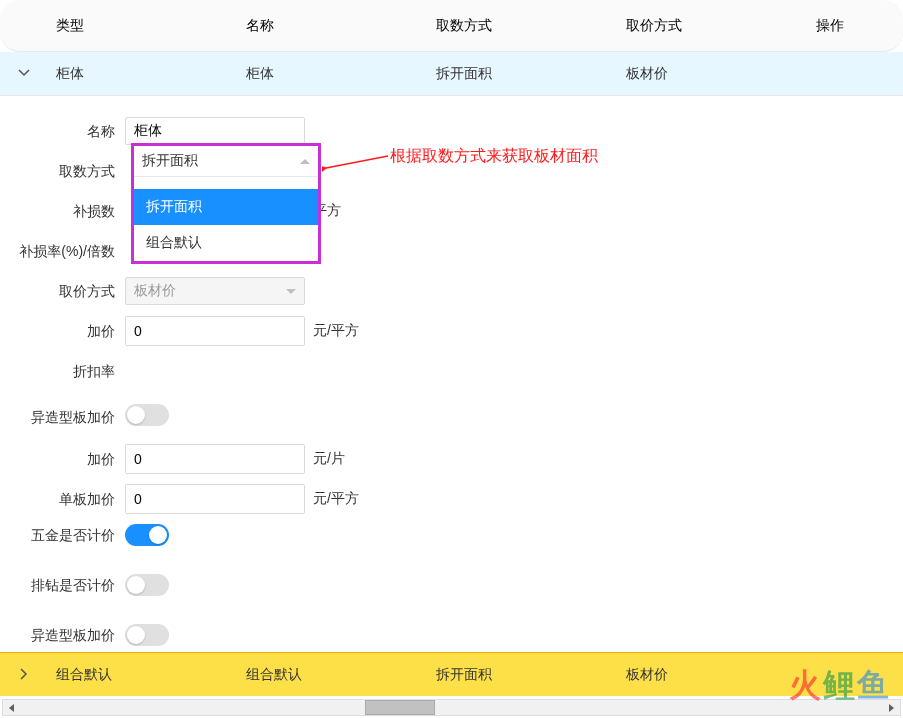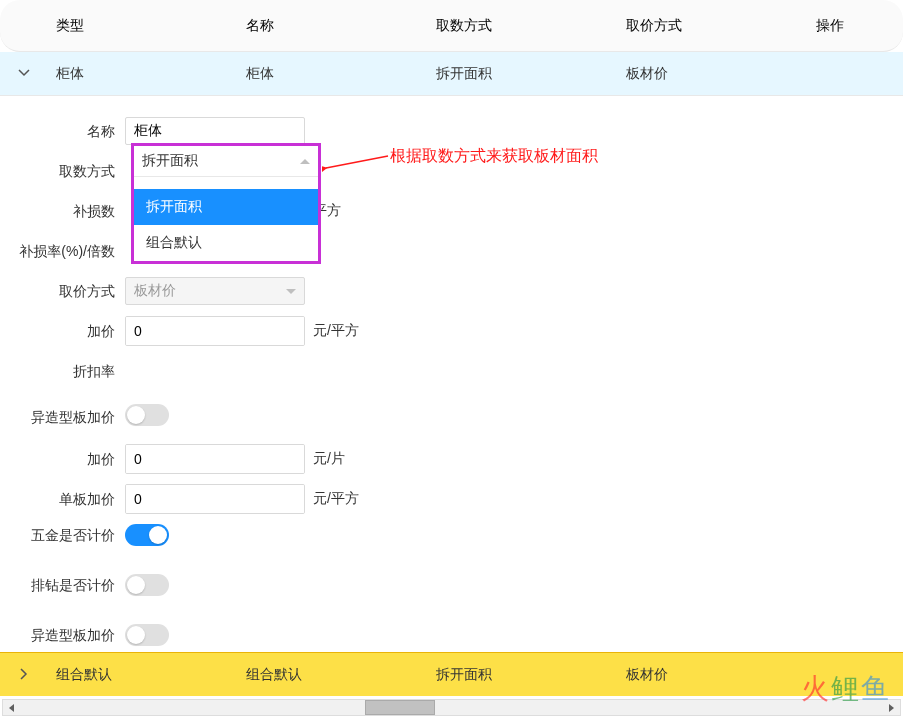--- a/index.html
+++ b/index.html
@@ -57,21 +57,21 @@
   .bottom-row { display: flex; border-top: 1px solid #eab308; height: 44px; align-items: center; position: absolute; bottom: 22px; left: 0; right: 0; background: #fde047; }
   
   .scrollbar { position: absolute; bottom: 2px; left: 2px; right: 2px; height: 17px; background: #f1f1f1; border: 1px solid #ddd; display: flex; align-items: center; }
   .scroll-btn { width: 17px; height: 15px; background: #f1f1f1; display: flex; align-items: center; justify-content: center; cursor: pointer; }
   .scroll-track { flex: 1; height: 15px; position: relative; }
   .scroll-thumb { position: absolute; left: 40%; width: 70px; height: 15px; background: #c1c1c1; border: 1px solid #aaa; }
   .scroll-arrow { width: 0; height: 0; }
   .scroll-arrow.left { border-top: 4px solid transparent; border-bottom: 4px solid transparent; border-right: 5px solid #606060; }
   .scroll-arrow.right { border-top: 4px solid transparent; border-bottom: 4px solid transparent; border-left: 5px solid #606060; }
   
-  .watermark { position: absolute; right: 12px; bottom: 10px; font-size: 28px; font-weight: normal; letter-spacing: 2px; pointer-events: none; opacity: 0.65; z-index: 20; }
+  .watermark { position: absolute; right: 12px; bottom: 10px; font-size: 32px; font-weight: bold; letter-spacing: 2px; pointer-events: none; opacity: 0.65; z-index: 20; }
   .watermark .c1 { color: #ff3030; }
   .watermark .c2 { color: #2e9a48; }
   .watermark .c3 { color: #3a8fd6; }
 </style>
 </head>
 <body>
 
 <div class="table-header">
   <div class="th col-expand"></div>
   <div class="th col-type">类型</div>

